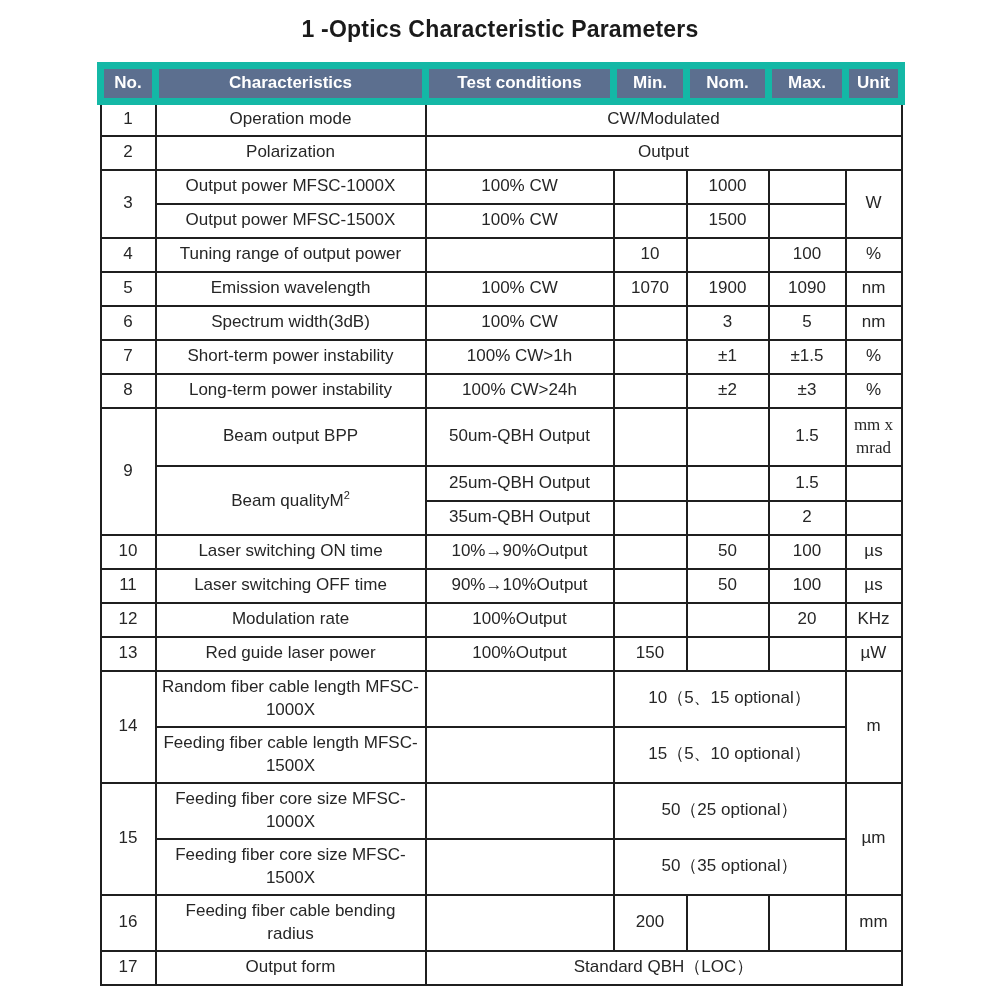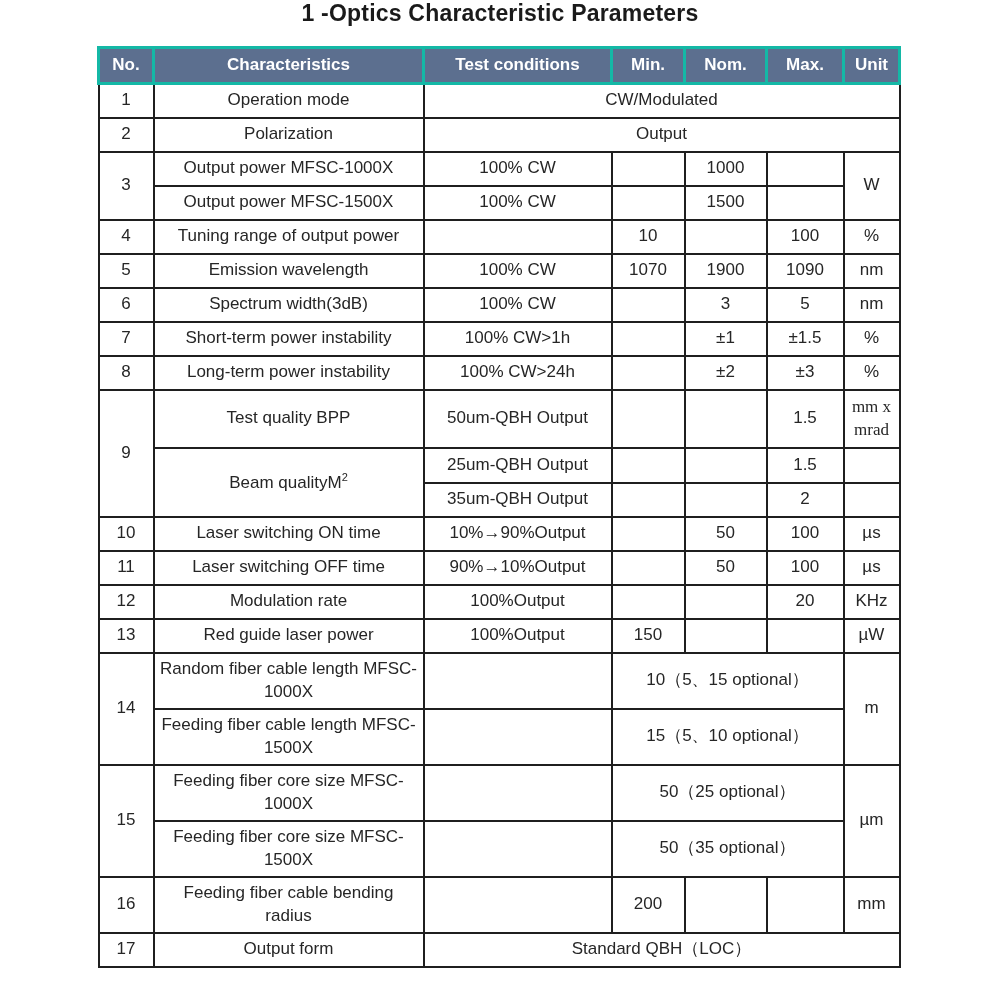--- a/index.html
+++ b/index.html
@@ -8,35 +8,35 @@
     --border:#1f1f1f;
     --text:#262626;
   }
   html,body{margin:0;padding:0;}
   body{
     width:1000px;height:1000px;background:#ffffff;
     font-family:"Liberation Sans", sans-serif;color:var(--text);
   }
   .page-title{
     text-align:center;font-weight:bold;font-size:23px;color:#1a1a1a;
-    padding-top:0;margin:0 0 0 0;letter-spacing:0.2px;
+    padding-top:16px;margin:0 0 0 0;letter-spacing:0.2px;
   }
   table.spec{
     border-collapse:collapse;table-layout:fixed;
     margin:19px 0 0 97px;width:801px;
   }
   table.spec td, table.spec th{
     border:2px solid var(--border);
     text-align:center;vertical-align:middle;
     font-size:17px;line-height:1.35;
     padding:1px 4px;overflow:hidden;
   }
   table.spec th{
     background:var(--header-bg);color:var(--header-text);
-    font-weight:bold;border:3px solid #14b8a6;font-size:17px;
+    font-weight:bold;border:7px solid #14b8a6;font-size:17px;
   }
   tr.h34{height:34px;}
   tr.h35{height:35px;}
   tr.h36{height:36px;}
   tr.h56{height:56px;}
   tr.h58{height:58px;}
   sup{font-size:11px;}
   .unit-wrap{line-height:1.2;font-family:Liberation Serif, serif;}
 </style>
 </head>
@@ -140,21 +140,21 @@
     <td>Long-term power instability</td>
     <td>100% CW&gt;24h</td>
     <td></td>
     <td>±2</td>
     <td>±3</td>
     <td>%</td>
   </tr>
 
   <tr class="h58">
     <td rowspan="3">9</td>
-    <td>Test quality BPP</td>
+    <td>Beam output BPP</td>
     <td>50um-QBH Output</td>
     <td></td>
     <td></td>
     <td>1.5</td>
     <td class="unit-wrap">mm x mrad</td>
   </tr>
   <tr class="h35">
     <td rowspan="2"><span>Beam qualityM</span><sup>2</sup></td>
     <td>25um-QBH Output</td>
     <td></td>

